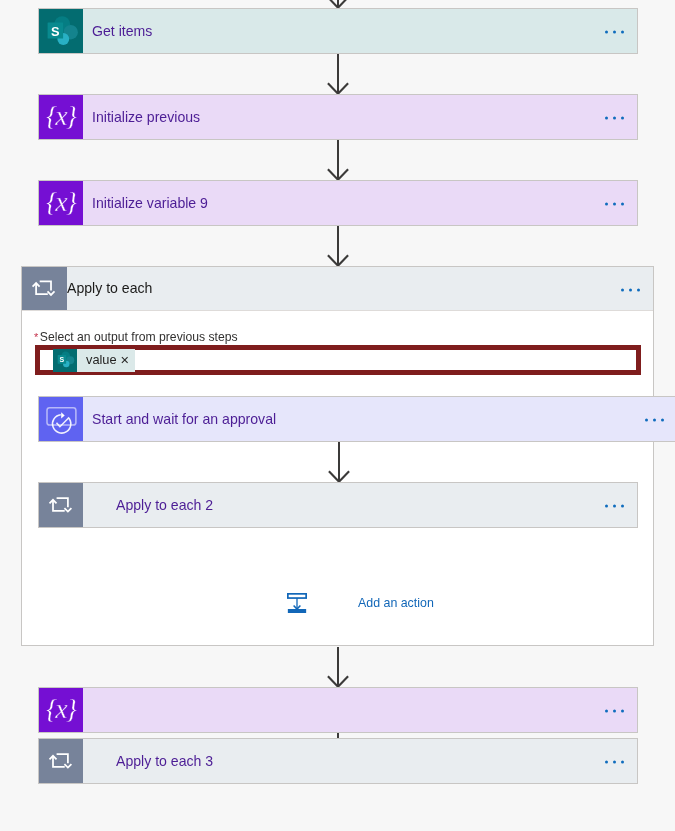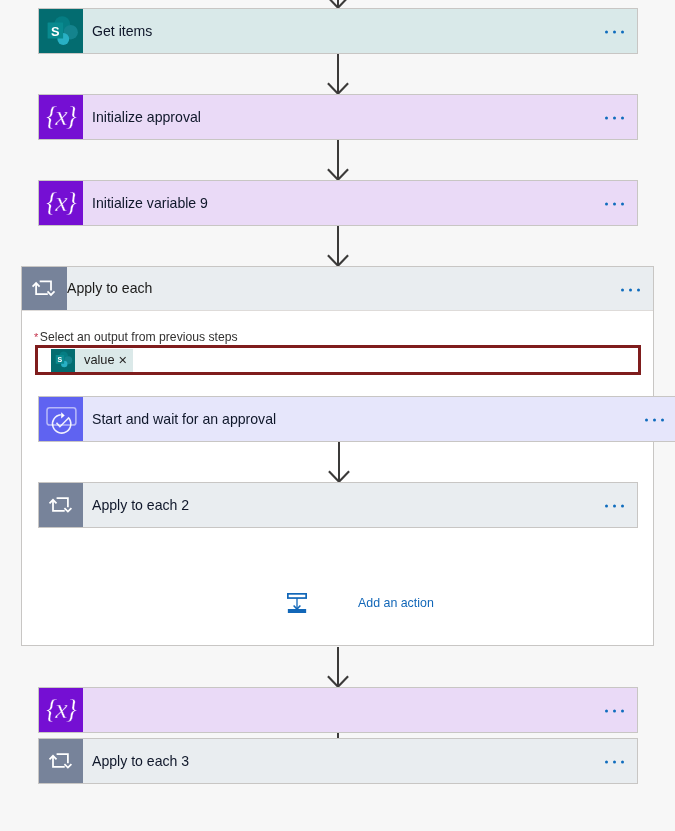--- a/index.html
+++ b/index.html
@@ -5,28 +5,28 @@
   html,body{margin:0;padding:0;}
   body{width:675px;height:831px;background:#f7f7f7;font-family:"Liberation Sans",sans-serif;
        overflow:hidden;position:relative;}
   .canvas{position:absolute;left:0;top:0;width:675px;height:831px;}
 
   
   .card{position:absolute;left:38px;width:600px;height:46px;display:flex;align-items:center;
         box-sizing:border-box;border:1px solid #c8c6c4;}
   .card > .ico{width:44px;flex:0 0 44px;align-self:stretch;display:flex;align-items:center;
                justify-content:center;overflow:hidden;position:relative;}
-  .card > .ttl{font-size:14.1px;color:#0f172a;padding-left:9px;line-height:1;white-space:nowrap;}
+  .card > .ttl{font-size:14.1px;color:#4c1d95;padding-left:9px;line-height:1;white-space:nowrap;}
   .dots{position:absolute;right:13px;top:50%;transform:translateY(-50%);margin-top:1px;display:flex;align-items:center;}
   .dots i{width:3px;height:3px;border-radius:50%;background:#0f6cbd;display:block;margin-left:5px;}
   .dots i:first-child{margin-left:0;}
 
   .c-sp  {background:#d9e9e9;}
   .c-var {background:#eadaf7;}
-  .c-loop{background:#e9edf0;}
+  .c-loop{background:#e9edf0;gap:24px;}
   .c-appr{background:#e6e6fb;}
   .i-sp  {background:#036c70;}
   .i-var {background:#750fd3;}
   .i-loop{background:#77839a;}
   .i-appr{background:#5f63f1;}
 
   .varglyph{font-family:"Liberation Serif",serif;font-size:28px;color:#fff;font-style:italic;
             line-height:1;letter-spacing:-2px;
             -webkit-text-stroke:0.35px #750fd3;position:relative;left:-0.5px;top:-1.5px;}
 
@@ -38,21 +38,21 @@
   .loopbox{position:absolute;box-sizing:border-box;border:1px solid #c8c6c4;background:#ffffff;}
   .loophead{position:absolute;left:0;top:0;right:0;height:44px;display:flex;align-items:center;
             background:#e9edf0;box-sizing:border-box;border-bottom:1px solid #dedbd9;}
   .loophead > .ico{width:45px;flex:0 0 45px;align-self:stretch;display:flex;align-items:center;
                    justify-content:center;background:#77839a;position:relative;overflow:hidden;}
   .loophead > .ttl{font-size:14.1px;color:#1b1a19;line-height:1;}
 
   .fieldlabel{position:absolute;font-size:12.2px;color:#323130;white-space:nowrap;line-height:1;}
   .fieldlabel .req{color:#c4314b;font-size:11px;vertical-align:0px;padding-right:1.5px;}
 
-  .tokenbox{position:absolute;box-sizing:border-box;border:3px solid #7f1d1d;background:#fff;
+  .tokenbox{position:absolute;box-sizing:border-box;border:5px solid #7f1d1d;background:#fff;
             display:flex;align-items:center;}
   .token{display:flex;align-items:center;background:#dbe9e9;height:23px;margin-left:13px;}
   .token .tk-ico{width:24px;height:23px;flex:0 0 24px;display:flex;align-items:center;
                  justify-content:center;background:#036c70;overflow:hidden;}
   .token .tk-txt{font-size:12.8px;color:#201f1e;padding:0 4px 0 9px;line-height:1;}
   .token .tk-x{font-size:14.5px;color:#201f1e;padding-right:6px;line-height:1;}
 
   .addaction{position:absolute;display:flex;align-items:center;}
   .addaction .aa-txt{font-size:12.4px;color:#1267b8;padding-left:8px;line-height:1;margin-left:43px;}
 </style>
@@ -112,21 +112,21 @@
       <i></i>
         <i></i>
         <i></i>
     </div>
   </div>
 
   <div class="card c-var" style="top:94px;">
     <div class="ico i-var">
       <span class="varglyph">{x}</span>
     </div>
-    <div class="ttl">Initialize approval</div>
+    <div class="ttl">Initialize previous</div>
     <div class="dots">
       <i></i>
         <i></i>
         <i></i>
     </div>
   </div>
 
   <div class="card c-var" style="top:180px;">
     <div class="ico i-var">
       <span class="varglyph">{x}</span>

